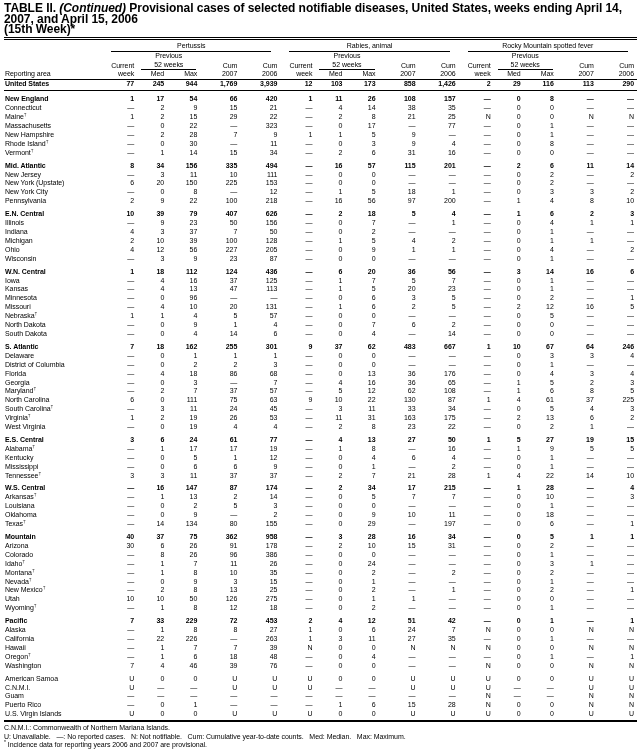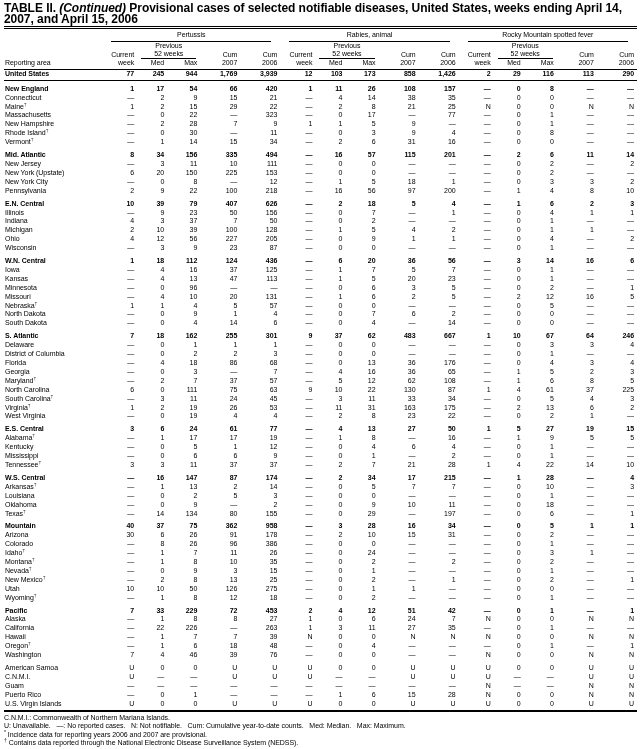--- a/index.html
+++ b/index.html
@@ -31,20 +31,21 @@
   sup { font-size: 5px; line-height: 0; vertical-align: super; }
   .footnotes { margin-top: 2px; font-size: 7px; line-height: 8.6px; letter-spacing: -0.05px; }
   .fn { white-space: pre-wrap; }
 </style>
 </head>
 <body>
 
 <div class="page">
 
   <div class="title"><span>TABLE II.</span> <span class="cont">(Continued)</span> <span>Provisional cases of selected notifiable diseases, United States, weeks ending April 14, 2007, and April 15, 2006</span></div>
+  <div class="title">(15th Week)*</div>
 
   <div class="dbl-rule"></div>
 
   <table>
     <colgroup>
       <col style="width:98px">
       <col style="width:35px">
         <col style="width:30px">
         <col style="width:33px">
         <col style="width:40px">

